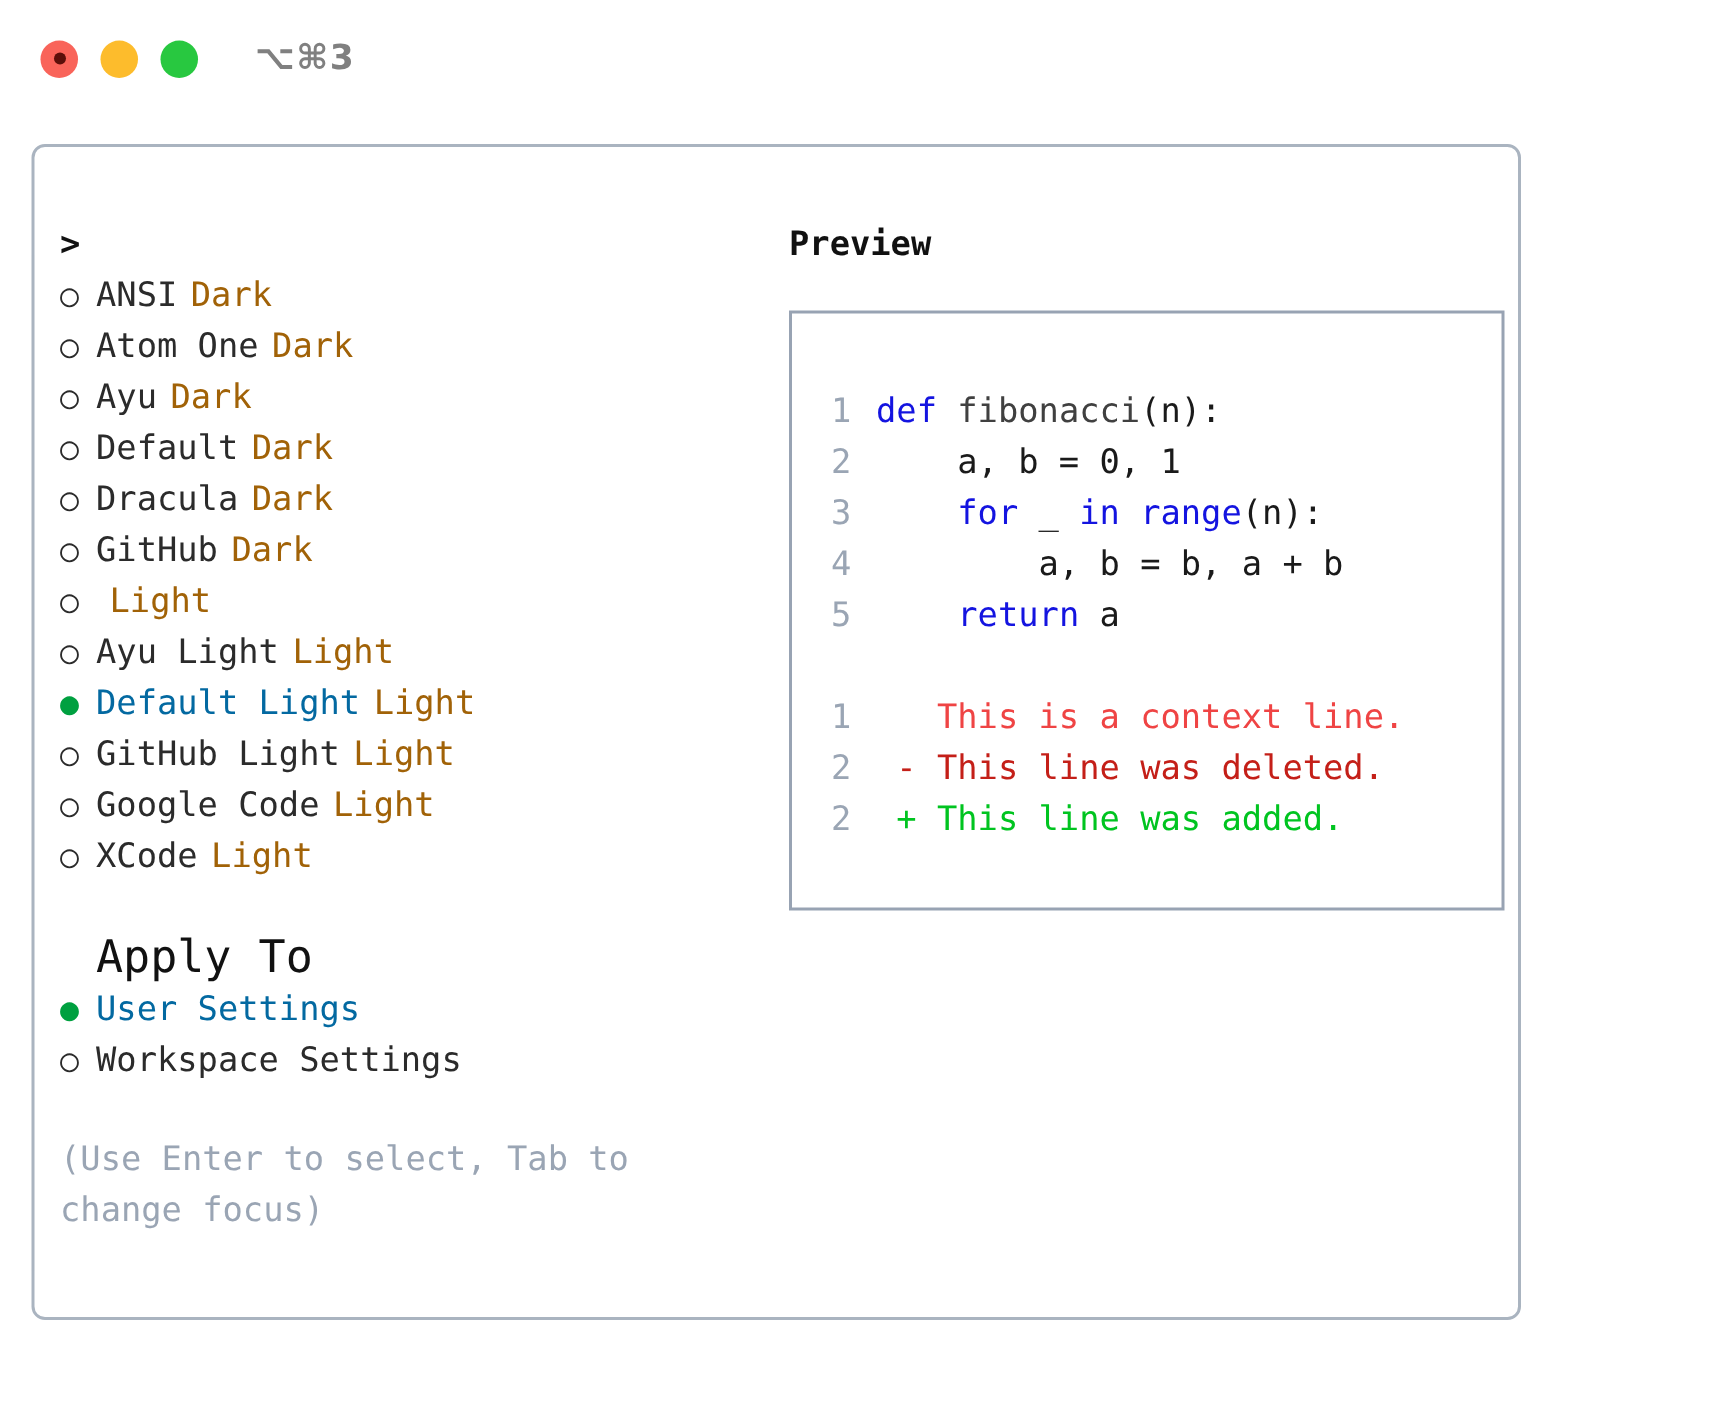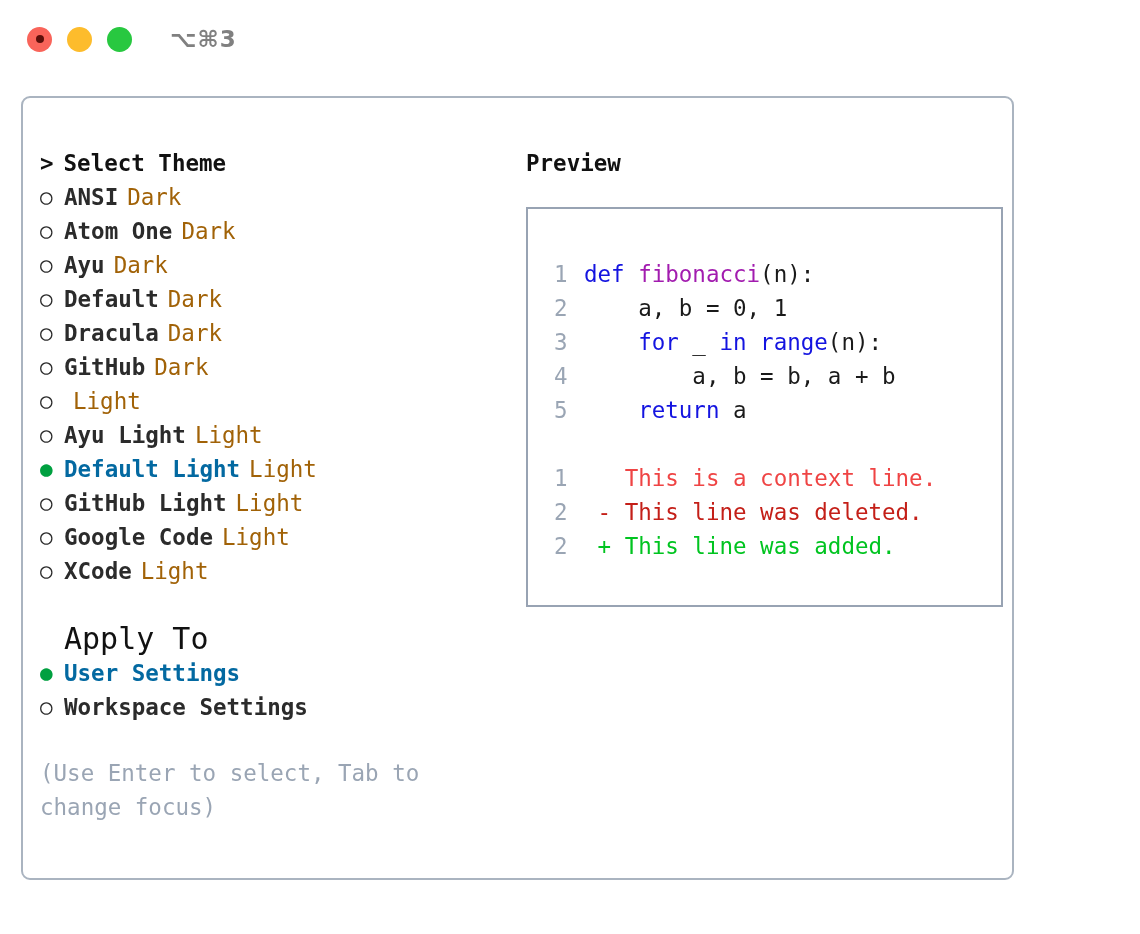--- a/index.html
+++ b/index.html
@@ -90,21 +90,21 @@
   .heading .caret { margin-right: 10px; }
 
   .marker {
     display: inline-block;
     width: 24px;
     color: #2b2b2b;
     font-size: 21px;
   }
   .marker.on { color: #00a040; }
 
-  .item-name { color: #2b2b2b; font-weight: bold; }
+  .item-name { color: #2b2b2b; }
   .item-name.sel { color: #0369a1; }
   .item-tag { color: #a16207; margin-left: 9px; }
 
   .spacer-row { height: 34px; }
 
   .apply-heading {
     font-size: 30px;
     color: #111111;
     padding-left: 24px;
     height: 34px;
@@ -148,21 +148,21 @@
     line-height: 34px;
     white-space: pre;
   }
   .lineno {
     display: inline-block;
     width: 30px;
     color: #9aa5b4;
     text-align: left;
   }
   .kw   { color: #1414e0; }
-  .fn   { color: #a21caf; text-align: right; }
+  .fn   { color: #404040; text-align: right; }
   .pl   { color: #1a1a1a; }
   .gap  { height: 34px; }
 
   .diff-context { color: #ef4444; }
   .diff-del     { color: #c41f18; }
   .diff-add     { color: #00c420; }
 </style>
 </head>
 <body>
 
@@ -178,21 +178,21 @@
     </div>
     <span class="shortcut">⌥⌘3</span>
   </div>
 
   <div class="panel">
     <div class="panel-inner">
 
       <div class="left-col">
 
         <div class="row heading">
-          <span class="caret">&gt;</span><span>Select Theme</span>
+          <span class="caret">&gt;</span>
         </div>
 
         <div id="theme-rows">
             <div class="row"><span class="marker">○</span><span class="item-name">ANSI</span><span class="item-tag">Dark</span></div>
             <div class="row"><span class="marker">○</span><span class="item-name">Atom One</span><span class="item-tag">Dark</span></div>
             <div class="row"><span class="marker">○</span><span class="item-name">Ayu</span><span class="item-tag">Dark</span></div>
             <div class="row"><span class="marker">○</span><span class="item-name">Default</span><span class="item-tag">Dark</span></div>
             <div class="row"><span class="marker">○</span><span class="item-name">Dracula</span><span class="item-tag">Dark</span></div>
             <div class="row"><span class="marker">○</span><span class="item-name">GitHub</span><span class="item-tag">Dark</span></div>
             <div class="row"><span class="marker">○</span><span class="item-tag">Light</span></div>

